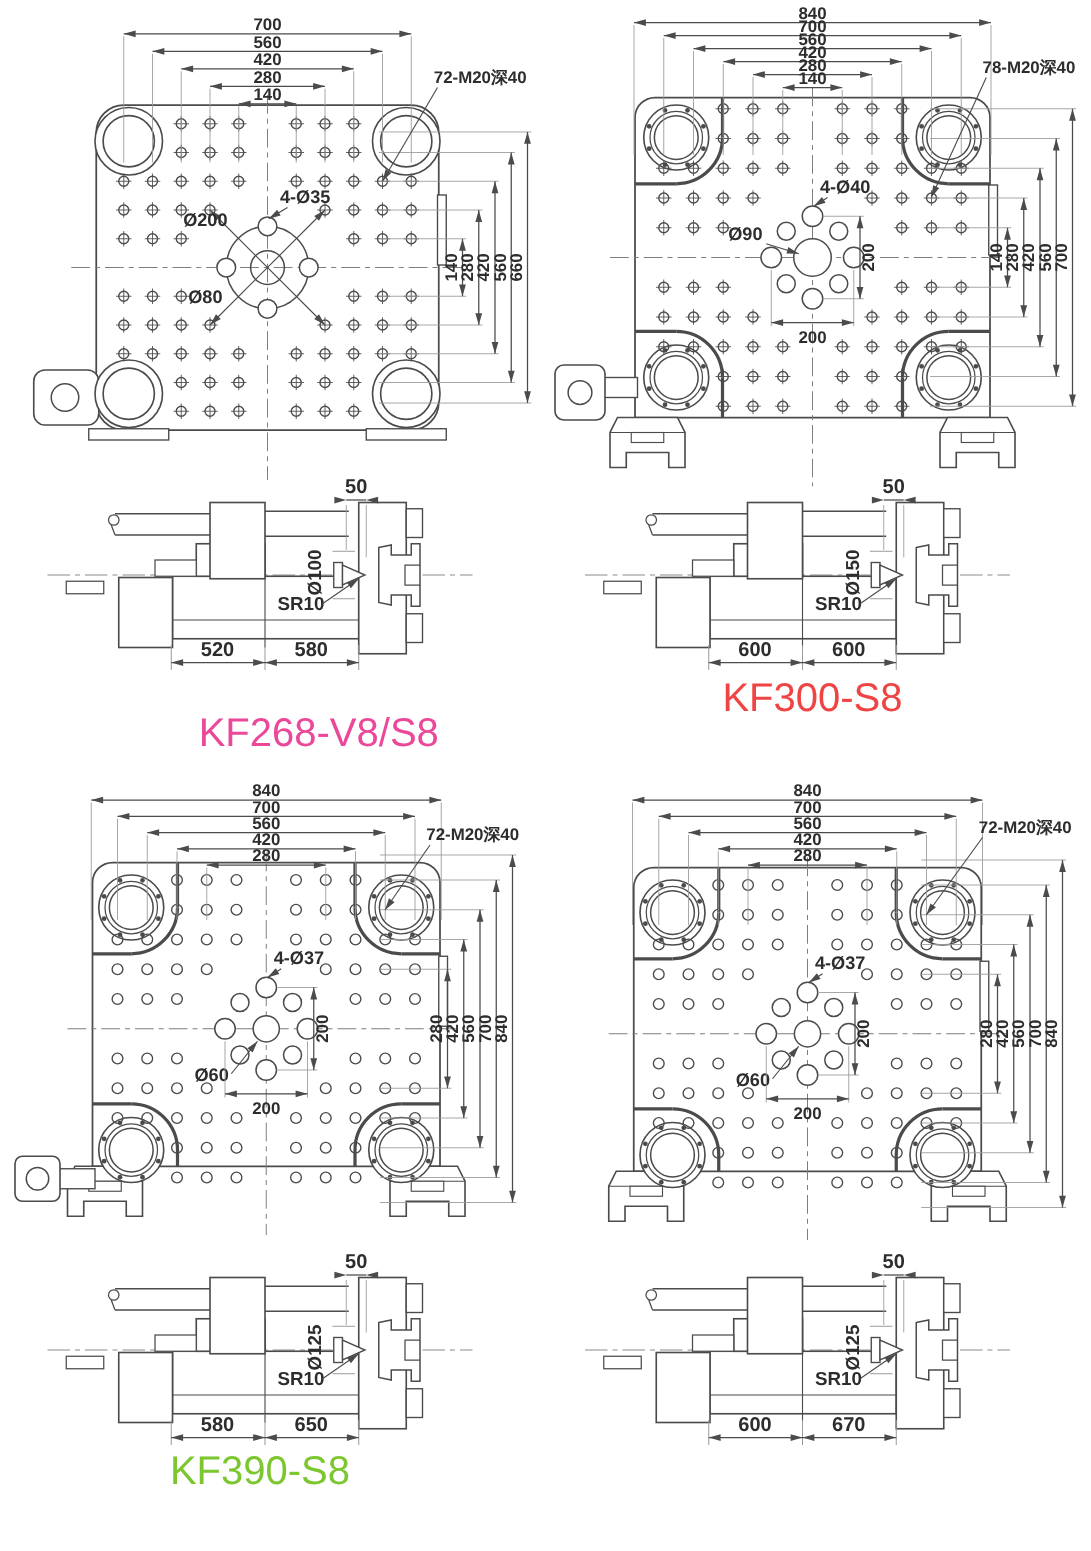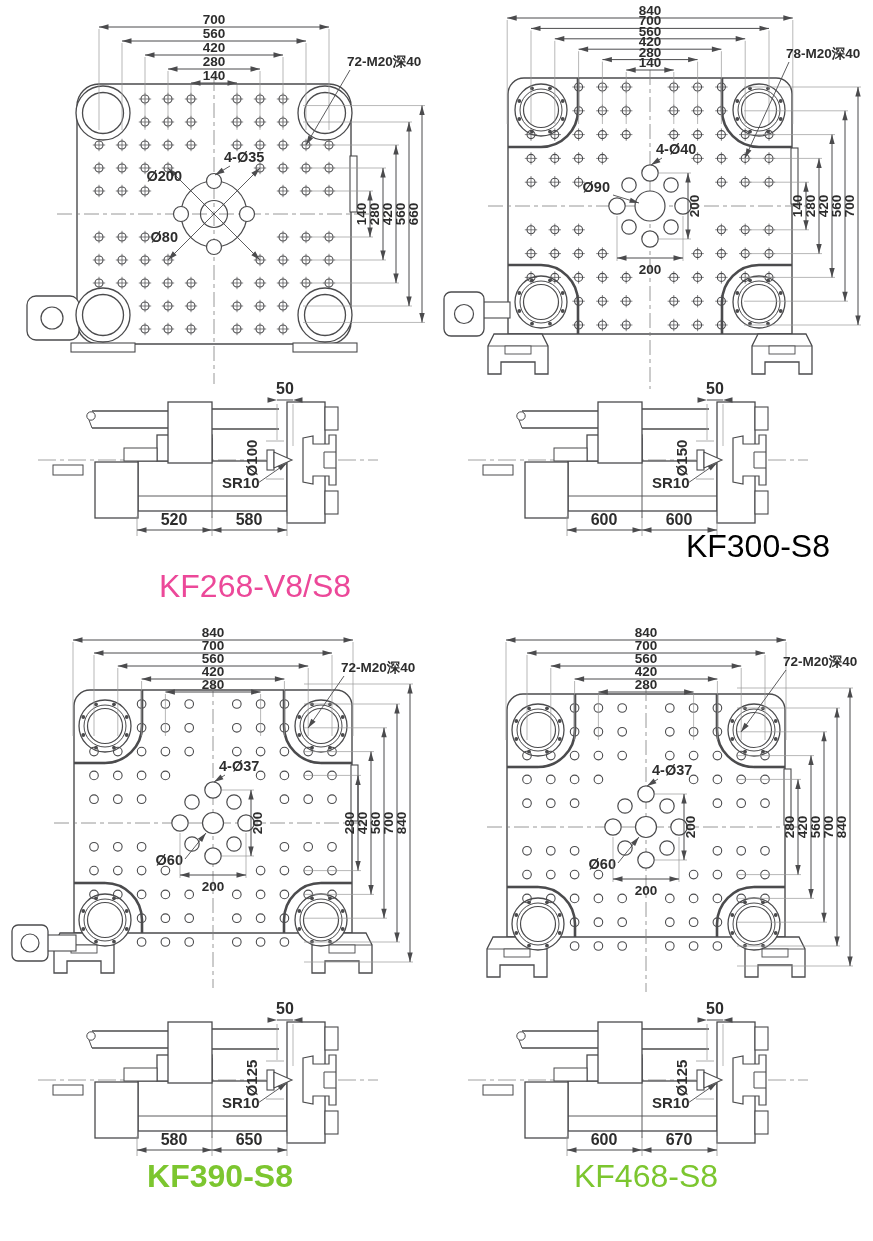--- a/index.html
+++ b/index.html
@@ -1439,22 +1439,21 @@
         <polygon points="0,0 -9.5,-2.7 -9.5,2.7" transform="translate(182,152) rotate(180)" fill="#4b4b4d"></polygon>
         <polygon points="0,0 -9.5,-2.7 -9.5,2.7" transform="translate(257,152) rotate(0)" fill="#4b4b4d"></polygon>
         <text x="144" y="147" class="sb" text-anchor="middle">600</text>
         <text x="219" y="147" class="sb" text-anchor="middle">670</text>
       </g>
     </svg>
 
   <div class="models" style="left: 75px; top: 568px; color: #ec4899;">
     <div>KF268-V8/S8</div>
   </div>
-  <div class="models" style="left: 470px; top: 528px; color: #000000; text-align: right;">
+  <div class="models" style="left: 470px; top: 540px; color: #ef4444;">
     <div>KF300-S8</div>
   </div>
-  <div class="models" style="left: 40px; top: 1158px; color: rgb(124, 198, 47); font-weight: bold;">
+  <div class="models" style="left: 28px; top: 1158px; color: rgb(124, 198, 47);">
     <div>KF390-S8</div>
   </div>
   <div class="models" style="left: 466px; top: 1158px; color: rgb(124, 198, 47);">
-    <div>KF468-S8</div>
   </div>
 </div>
 
 </body></html>

